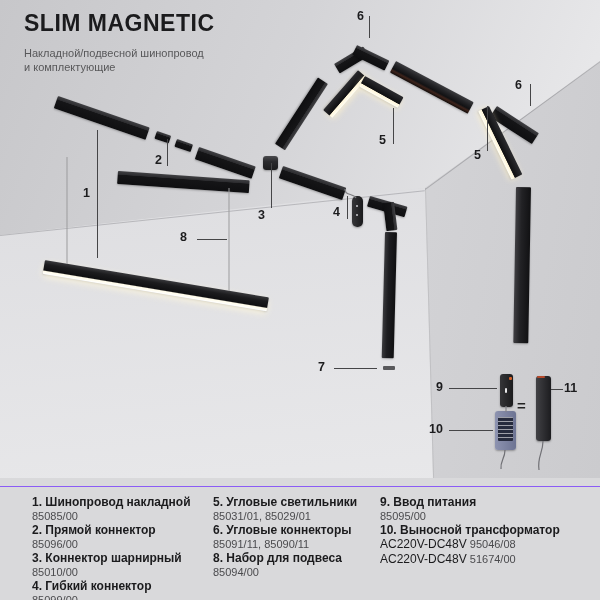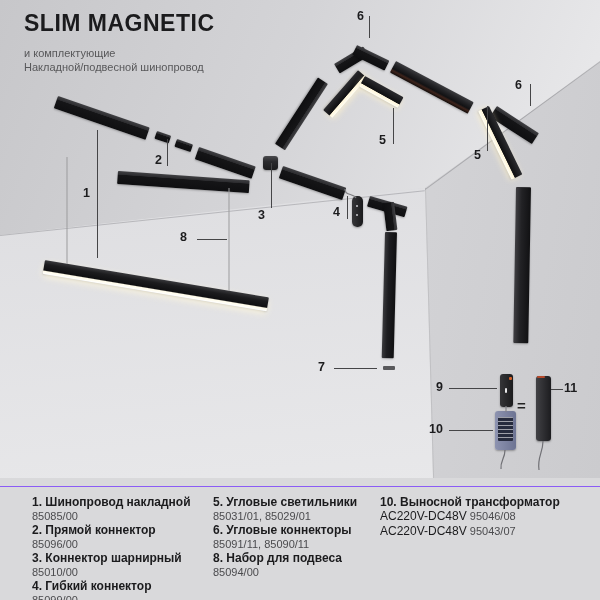--- a/index.html
+++ b/index.html
@@ -167,22 +167,22 @@
   <span class="co" style="left:180px;top:230px;">8</span>
   <span class="co" style="left:436px;top:380px;">9</span>
   <span class="co" style="left:429px;top:422px;">10</span>
   <span class="co" style="left:564px;top:381px;">11</span>
   <span class="eq" style="left:517px;top:397px;">=</span>
 </div>
 
 <div class="header">
   <div class="title">SLIM MAGNETIC</div>
   <div class="subtitle">
+    <div>Накладной/подвесной шинопровод</div>
     <div>и комплектующие</div>
-    <div>Накладной/подвесной шинопровод</div>
   </div>
 </div>
 
 <div class="legend">
   <div class="lcol" style="left:32px;">
     <div class="litem">
       <div class="lname">1. Шинопровод накладной</div>
       <div class="lcode">85085/00</div>
     </div>
     <div class="litem">
@@ -209,20 +209,24 @@
       <div class="lcode">85091/11, 85090/11</div>
     </div>
     <div class="litem">
       <div class="lname">8. Набор для подвеса</div>
       <div class="lcode">85094/00</div>
     </div>
   </div>
 
   <div class="lcol" style="left:380px;">
     <div class="litem">
+      <div class="lname">9. Ввод питания</div>
+      <div class="lcode">85095/00</div>
+    </div>
+    <div class="litem">
       <div class="lname">10. Выносной трансформатор</div>
       <div class="lcode"><span class="lv">AC220V-DC48V</span> <span>95046/08</span></div>
     </div>
     <div class="litem">
-      <div class="lcode"><span class="lv">AC220V-DC48V</span> <span>95043/07</span></div>
+      <div class="lcode"><span class="lv">AC220V-DC48V</span> <span>51674/00</span></div>
     </div>
   </div>
 </div>
 
 </body></html>

